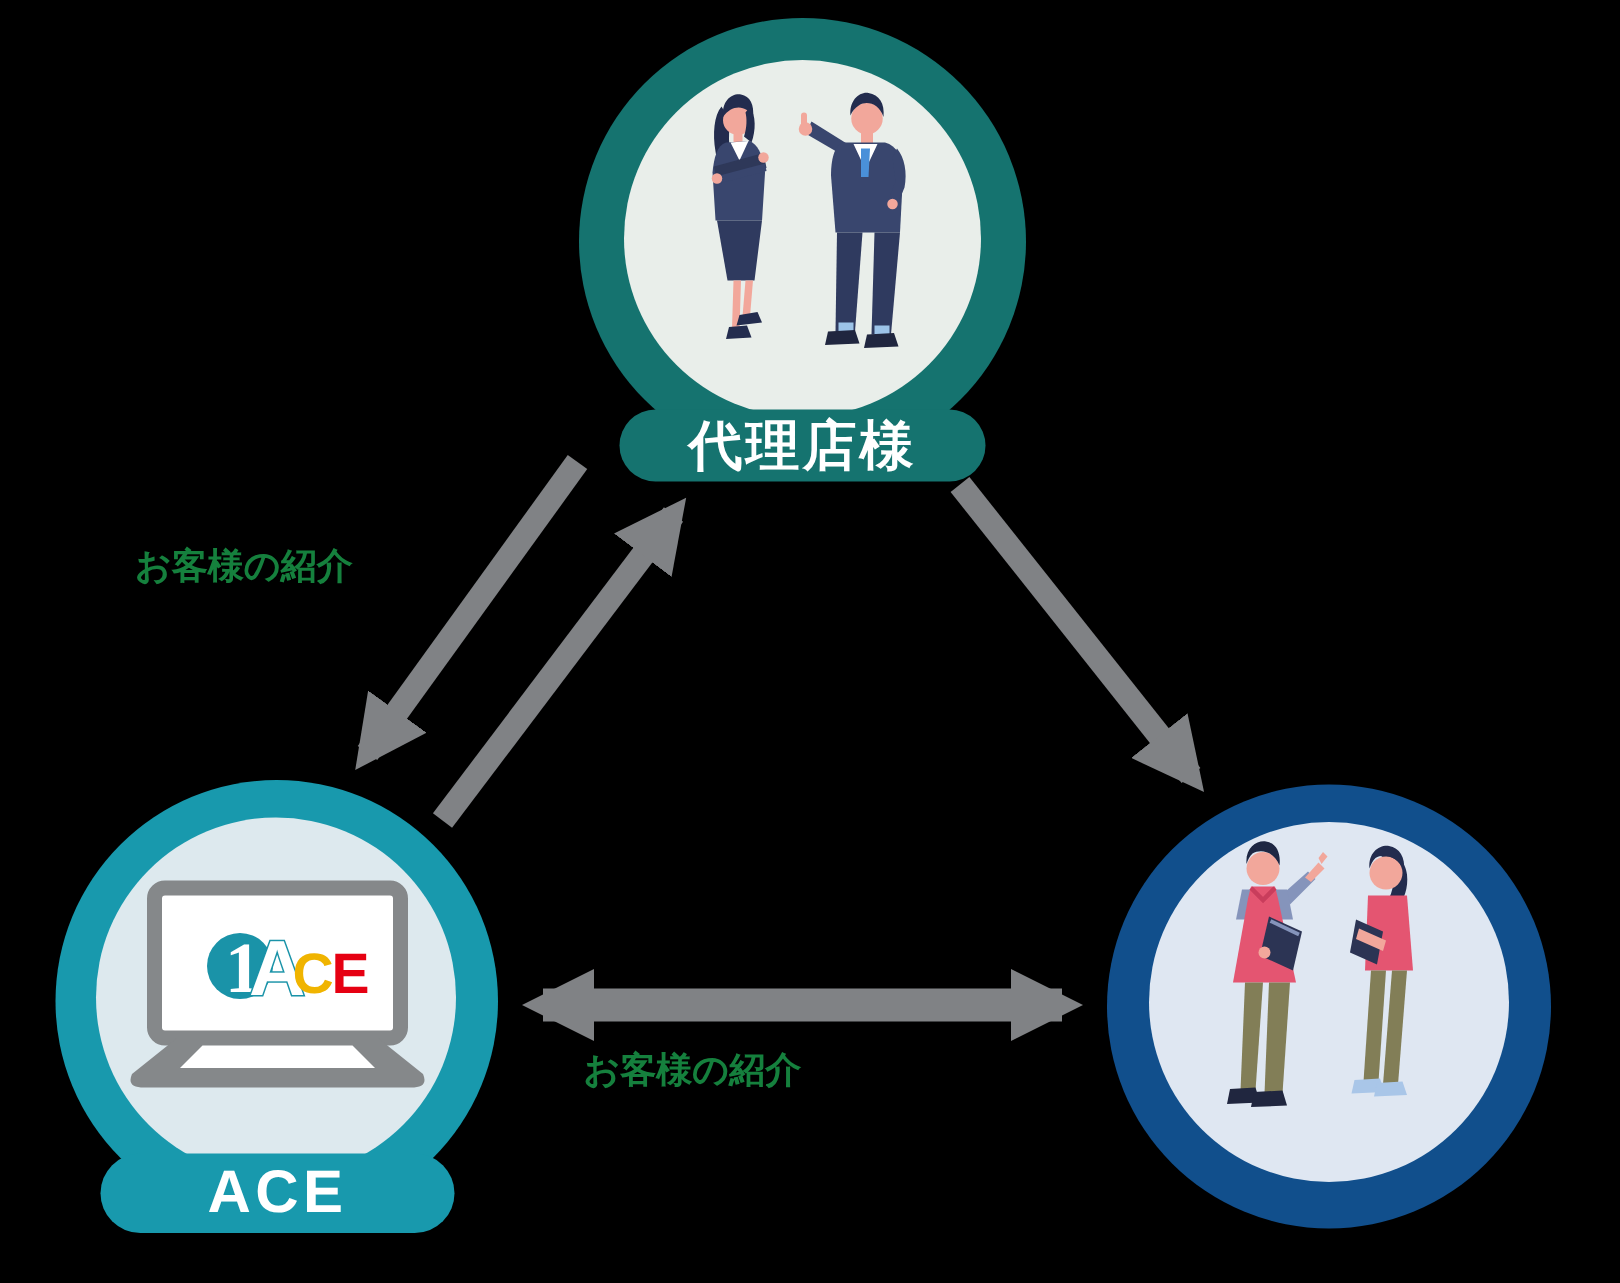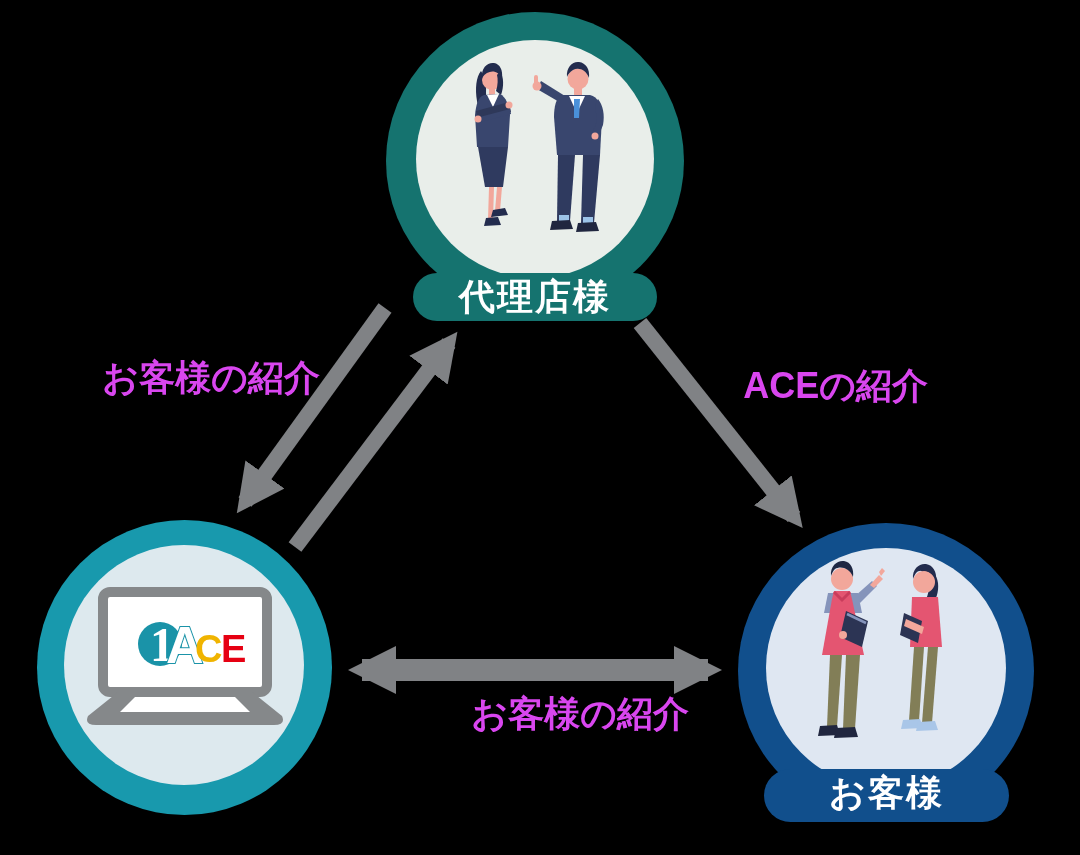--- a/index.html
+++ b/index.html
@@ -3,21 +3,21 @@
 <meta charset="utf-8">
 <style>
   html,body{margin:0;padding:0;background:#000;}
   body{width:1080px;height:855px;position:relative;overflow:hidden;
        font-family:"Liberation Sans","DejaVu Sans",sans-serif;}
   .stage{position:absolute;left:0;top:0;width:1080px;height:855px;}
   
   .node{position:absolute;}
   .ring{position:absolute;border-radius:50%;}
   .inner{position:absolute;border-radius:50%;}
-  .pill{position:absolute;display:flex;align-items:flex-start;justify-content:center;
+  .pill{position:absolute;display:flex;align-items:center;justify-content:center;
         color:#fff;font-weight:bold;letter-spacing:2px;}
   
   .node-agency{left:386px;top:12px;width:298px;height:320px;}
   .node-agency .ring{left:0;top:0;width:298px;height:298px;background:#15736f;}
   .node-agency .inner{left:30px;top:28px;width:238px;height:238px;background:#e9eeea;}
   .node-agency .pill{left:27px;top:261px;width:244px;height:48px;border-radius:24px;
         background:#15736f;font-size:36px;}
   
   .node-ace{left:37px;top:520px;width:295px;height:310px;}
   .node-ace .ring{left:0;top:0;width:295px;height:295px;background:#1899ad;}
@@ -25,22 +25,22 @@
   .node-ace .pill{left:30px;top:249px;width:236px;height:53px;border-radius:27px;
         background:#1899ad;font-size:40px;letter-spacing:3px;}
   
   .node-customer{left:738px;top:523px;width:296px;height:305px;}
   .node-customer .ring{left:0;top:0;width:296px;height:296px;background:#114f8c;}
   .node-customer .inner{left:28px;top:25px;width:240px;height:240px;background:#dfe7f2;}
   .node-customer .pill{left:26px;top:246px;width:245px;height:53px;border-radius:27px;
         background:#114f8c;font-size:36px;}
   .illus{position:absolute;}
   
-  .edge-label{position:absolute;color:#d946ef;font-weight:bold;font-size:36px;
-        text-align:right;line-height:44px;white-space:nowrap;}
+  .edge-label{position:absolute;color:#15803d;font-weight:bold;font-size:24px;
+        text-align:left;line-height:44px;white-space:nowrap;}
   .lbl-customer-referral{left:90px;top:356px;width:230px;}
   .lbl-agency-fee{left:371px;top:444px;width:140px;line-height:41px;}
   .lbl-ace-referral{left:728px;top:364px;width:200px;}
   .lbl-proposal{left:389px;top:690px;width:300px;line-height:47px;}
   .arrows{position:absolute;left:0;top:0;}
 </style>
 </head>
 <body>
 
 <div class="stage">
@@ -113,20 +113,23 @@
       <g>
         <circle cx="80" cy="59" r="22" fill="#1a93a8"></circle>
         <text x="70" y="76" font-size="48" font-weight="bold" fill="#ffffff" font-family="Liberation Serif, DejaVu Serif, serif">1</text>
         <text x="86" y="78" font-size="52" font-weight="bold" fill="#ffffff" stroke="#1a93a8" stroke-width="2" paint-order="stroke" font-family="Liberation Sans, DejaVu Sans, sans-serif">A</text>
         <text x="115" y="77" font-size="38" font-weight="bold" fill="#f0b400" font-family="Liberation Sans, DejaVu Sans, sans-serif">C</text>
         <text x="141" y="77" font-size="38" font-weight="bold" fill="#e60012" font-family="Liberation Sans, DejaVu Sans, sans-serif">E</text>
       </g>
       <path d="M38,107 L172,107 L202,131 Q206,140 194,140 L16,140 Q4,140 8,131 Z" fill="#85888a"></path>
       <path d="M55,112 L155,112 L170,127 L40,127 Z" fill="#ffffff"></path>
     </svg>
+    <div class="pill">
+      <span>ACE</span>
+    </div>
   </div>
 
   <div class="node node-customer">
     <div class="ring"></div>
     <div class="inner"></div>
     <svg class="illus" style="left:38px;top:32px" width="220" height="200" viewBox="0 0 220 200">
 
       <path d="M78,42 L96,26 L101,31 L84,48 Z" fill="#8594bb"></path>
       <path d="M94,30 L103,20 L107,24 L98,33 Z" fill="#f2a79b"></path>
       <path d="M103,17 L106,13 L109,16 L105,21 Z" fill="#f2a79b"></path>
@@ -147,29 +150,25 @@
       <circle cx="148" cy="27" r="11" fill="#f2a79b"></circle>
       <path d="M137,24 C136,13 144,8 150,9 C157,10 161,17 160,25 C155,15 146,14 141,17 C139,19 138,21 137,24 Z" fill="#232c4e"></path>
       <path d="M136,42 L162,42 L166,92 L134,92 Z" fill="#e45571"></path>
       <path d="M128,58 L146,66 L142,88 L124,80 Z" fill="#2c3454"></path>
       <path d="M130,64 L148,72 L146,79 L128,71 Z" fill="#f2a79b"></path>
       <path d="M138,92 L148,92 L143,166 L133,166 Z" fill="#827e57"></path>
       <path d="M152,92 L162,92 L156,168 L146,168 Z" fill="#827e57"></path>
       <path d="M127,165 L144,164 L147,173 L125,174 Z" fill="#a9c6e8"></path>
       <path d="M142,167 L159,166 L162,175 L140,176 Z" fill="#a9c6e8"></path>
     </svg>
-    <div class="pill">
-      <span>お客様</span>
-    </div>
   </div>
 
   <div class="edge-label lbl-customer-referral">お客様の紹介</div>
 
   <div class="edge-label lbl-agency-fee">
   </div>
 
-  <div class="edge-label lbl-ace-referral">ACEの紹介</div>
 
   <div class="edge-label lbl-proposal">
     <div>お客様の紹介</div>
   </div>
 
 </div>
 
 </body></html>

